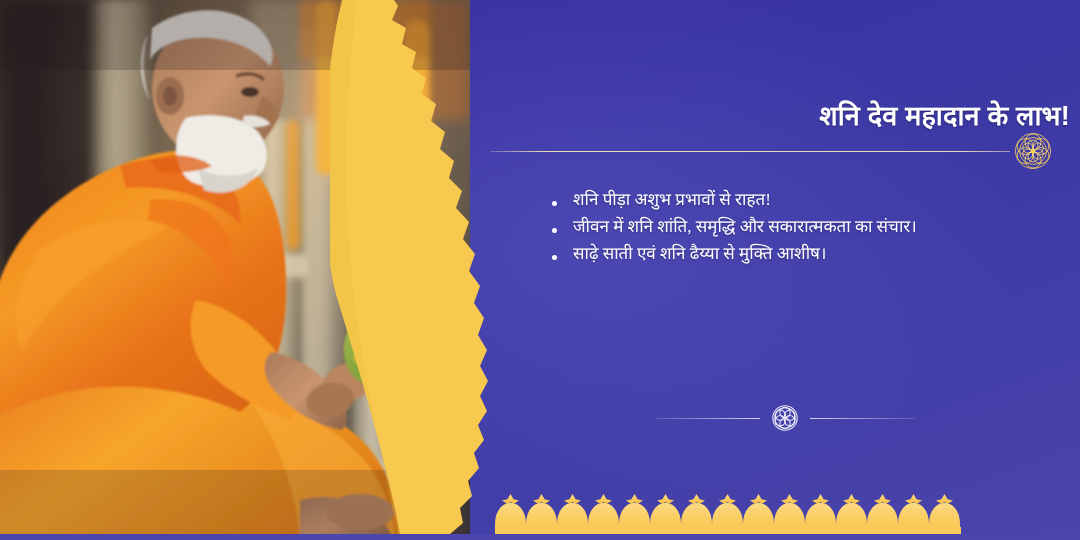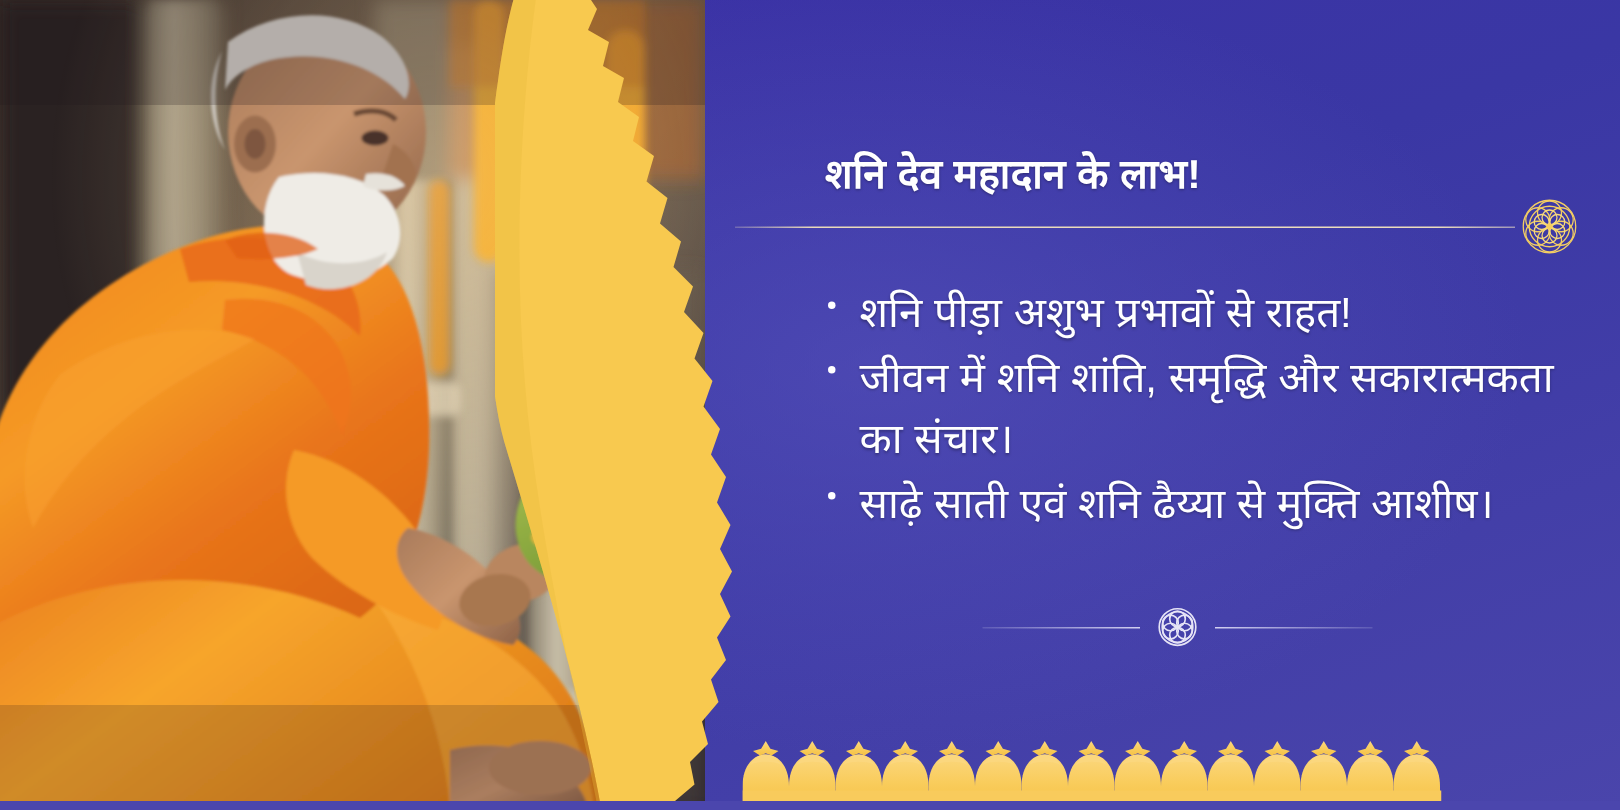--- a/index.html
+++ b/index.html
@@ -33,42 +33,44 @@
 
   
   .content{position:absolute;left:490px;top:0;width:590px;height:540px;}
 
   .title{
     position:absolute;left:60px;top:82px;width:520px;
     color:#ffffff;font-size:27px;font-weight:bold;line-height:1.25;
     letter-spacing:.2px;
     text-shadow:0 1px 2px rgba(0,0,0,.35);
     white-space:nowrap;
+    text-align:right;
   }
 
   .rule-row{
     position:absolute;left:0px;top:142px;width:570px;height:18px;
     display:flex;align-items:center;
   }
   .rule-line{
     flex:1 1 auto;height:1px;
     background:linear-gradient(to right,rgba(240,228,200,.25) 0%,rgba(242,226,186,.95) 10%,rgba(245,229,190,.95) 90%,rgba(240,228,200,.55) 100%);
   }
   .rule-orn{flex:0 0 auto;width:54px;height:54px;margin-left:-4px;margin-top:0;}
   .rule-orn svg{display:block;}
 
   
   .bullets{
     position:absolute;left:55px;top:188px;width:520px;
     color:#ffffff;
   }
   .bullet{
     position:relative;padding-left:28px;margin-bottom:2px;
-    font-size:28px;line-height:1.47;font-weight:500;
+    font-size:17px;line-height:1.47;font-weight:500;
     text-shadow:0 1px 2px rgba(0,0,0,.3);
+    font-family:Liberation Serif, serif;
   }
   .bullet .dot{
     position:absolute;left:7px;top:13px;width:5px;height:5px;
     border-radius:50%;background:#ffffff;
   }
   .bullet .btxt{display:block;}
 
   
   .divider{
     position:absolute;left:135px;top:398px;width:320px;height:40px;

